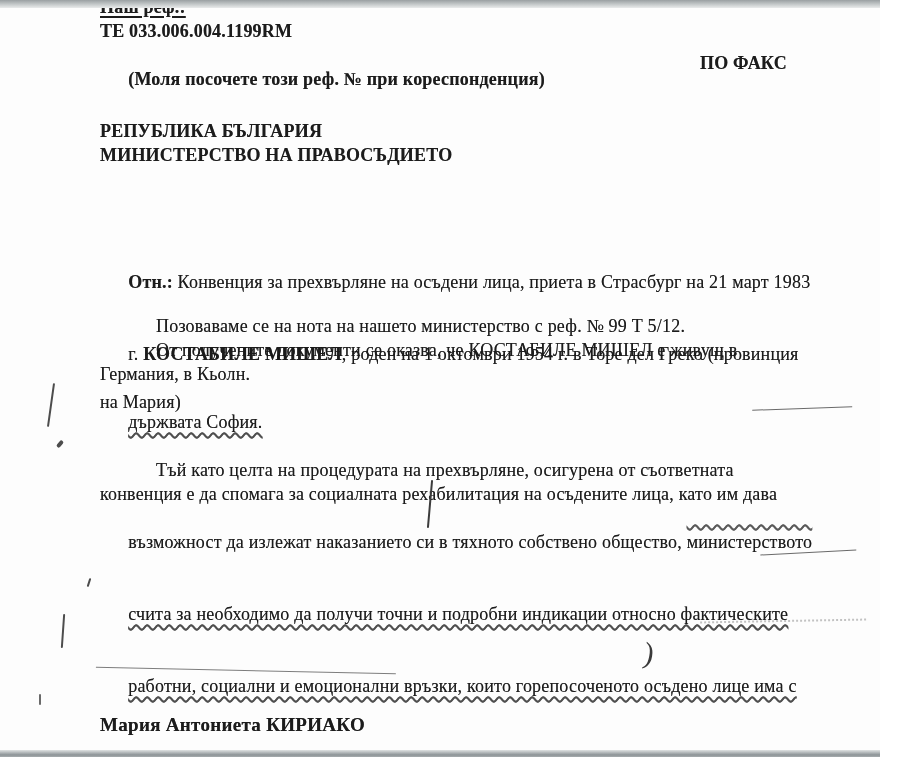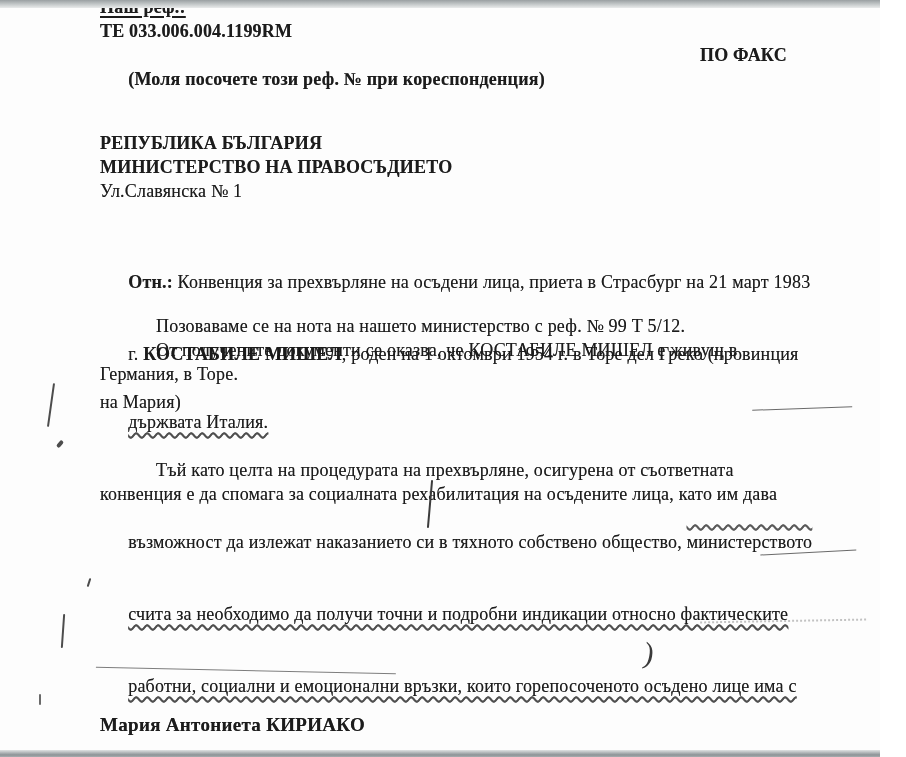--- a/index.html
+++ b/index.html
@@ -20,22 +20,22 @@
         text-shadow:0 0 0.4px rgba(0,0,0,0.5);}
   .b{font-weight:bold;}
   .indent{text-indent:56px;}
   .u-straight{text-decoration-line:underline;text-decoration-thickness:2px;text-underline-offset:3px;}
   .pen-u{text-decoration-line:underline;text-decoration-style:wavy;
          text-decoration-color:#4f4f4f;text-decoration-thickness:1.5px;text-underline-offset:4px;}
   .pen-o{text-decoration-line:overline;text-decoration-style:wavy;
          text-decoration-color:#5a5a5a;text-decoration-thickness:1.5px;margin-top:16px;}
   .sec-header{top:-5px;}
   .ref-note-row{position:relative;}
-  .fax{position:absolute;left:600px;top:0;}
-  .sec-recipient{top:131px;}
+  .fax{position:absolute;left:600px;top:8px;}
+  .sec-recipient{top:119px;}
   .sec-subject{top:246px;}
   .sec-body{top:314px;}
   .sec-signature{top:712px;}
   .sig-line{font-size:19px;line-height:25px;font-weight:bold;letter-spacing:0.3px;
             text-shadow:0 0 0.5px rgba(0,0,0,0.6);}
   
   .pen{position:absolute;background:#4d4d4d;z-index:4;border-radius:2px;}
   .pen-mark-margin-1{left:50px;top:383px;width:2px;height:44px;transform:rotate(8deg);}
   .pen-mark-margin-dot{left:58px;top:440px;width:4px;height:8px;transform:rotate(40deg);}
   .pen-mark-margin-2{left:62px;top:614px;width:2px;height:34px;transform:rotate(4deg);}
@@ -63,39 +63,38 @@
     <div class="line b">ТЕ 033.006.004.1199RM</div>
     <div class="line b ref-note-row">
       <span>(Моля посочете този реф. № при кореспонденция)</span>
       <span class="fax b">ПО ФАКС</span>
     </div>
   </div>
 
   <div class="sec sec-recipient">
     <div class="line b">РЕПУБЛИКА БЪЛГАРИЯ</div>
     <div class="line b">МИНИСТЕРСТВО НА ПРАВОСЪДИЕТО</div>
-    <div class="line">Ул.Славянска № 1</div>
   </div>
 
   <div class="sec sec-subject">
     <div class="line">
       <span class="b">Отн.:</span><span> Конвенция за прехвърляне на осъдени лица, приета в Страсбург на 21 март 1983</span>
     </div>
     <div class="line">
       <span>г. </span><span class="b">КОСТАБИЛЕ МИШЕЛ</span><span>, роден на 1 октомври 1954 г. в Торе дел Греко (провинция</span>
     </div>
     <div class="line">на Мария)</div>
   </div>
 
   <div class="sec sec-body">
     <div class="line indent">Позоваваме се на нота на нашето министерство с реф. № 99 Т 5/12.</div>
     <div class="line indent">От получените документи се оказва, че КОСТАБИЛЕ МИШЕЛ е живущ в</div>
-    <div class="line">Германия, в Торе.</div>
+    <div class="line">Германия, в Кьолн.</div>
     <div class="line">
-      <span class="pen-u">държвата Италия.</span>
+      <span class="pen-u">държвата София.</span>
     </div>
     <div class="line indent">Тъй като целта на процедурата на прехвърляне, осигурена от съответната</div>
     <div class="line">конвенция е да спомага за социалната рехабилитация на осъдените лица, като им дава</div>
     <div class="line">
       <span>възможност да излежат наказанието си в тяхното собствено общество, </span><span class="pen-o">министерството</span>
     </div>
     <div class="line">
       <span class="pen-u">счита за необходимо да получи точни и подробни индикации относно фактическите</span>
     </div>
     <div class="line">

